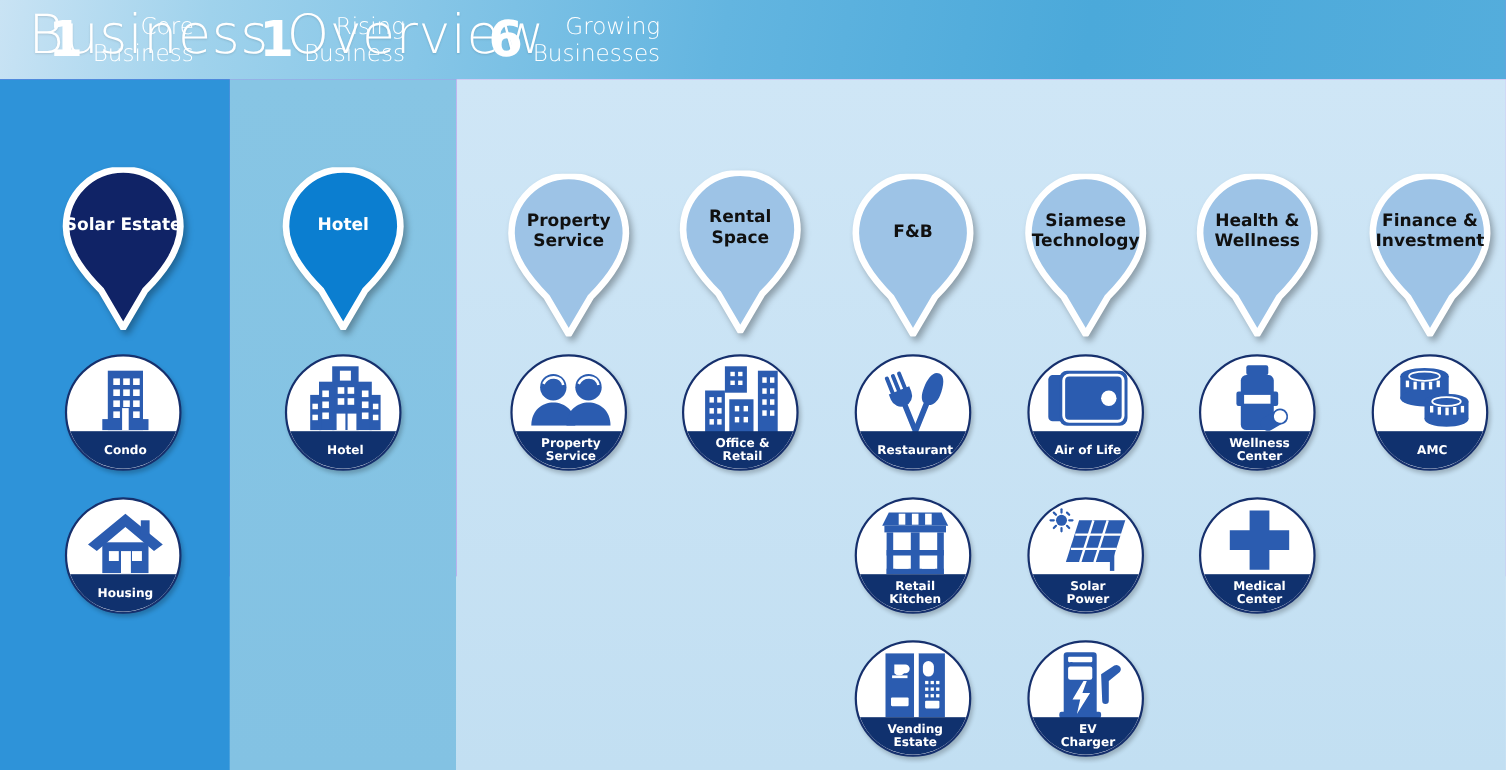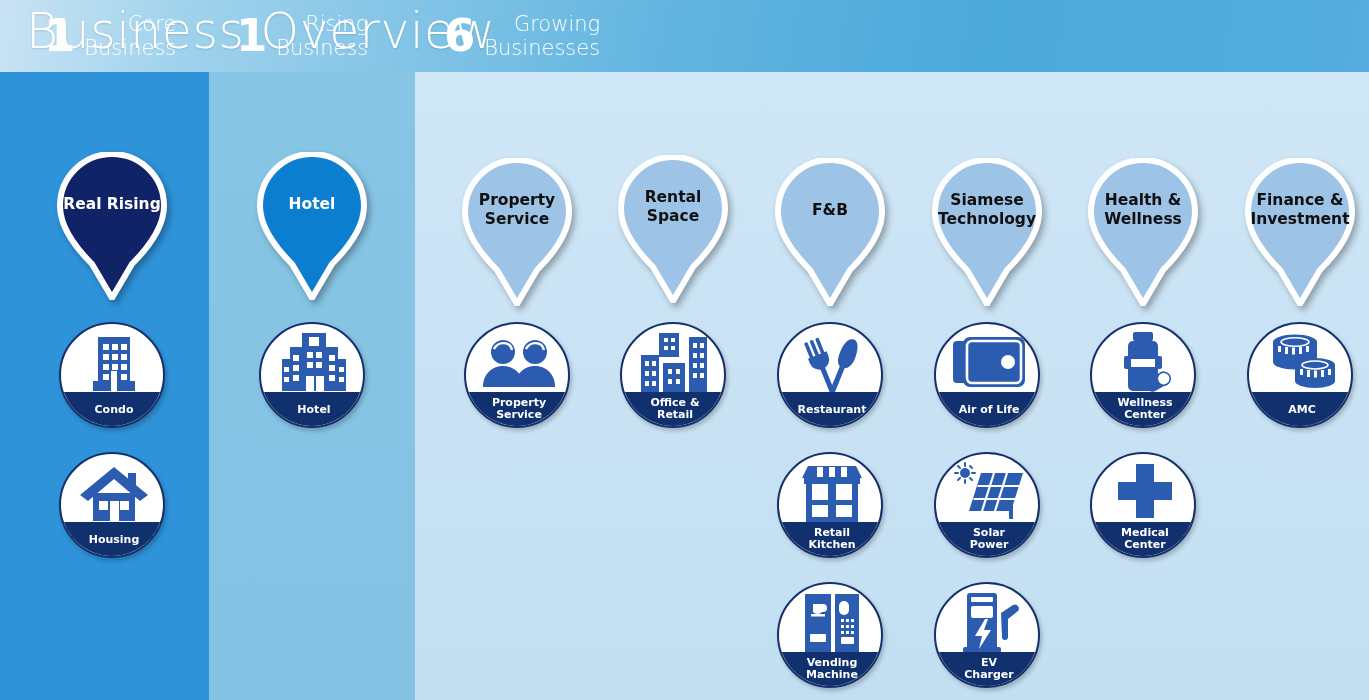--- a/index.html
+++ b/index.html
@@ -173,21 +173,21 @@
     <path d="M62 2
              C33.2 2 10 25.2 10 54
              C10 76 26 96 42 112
              L62 146
              L82 112
              C98 96 114 76 114 54
              C114 25.2 90.8 2 62 2 Z" fill="#102366" stroke="#ffffff" stroke-width="6" stroke-linejoin="round"></path>
   </svg>
         <div class="pin-text on-dark">
        <div>
-            <div>Real Rising</div>
+            <div>Solar Estate</div>
           </div>
      </div>
       </div>
       <div class="icon-circle" style="left: 59px; top: 322px;">
         <div class="icon-art">
           <svg width="60" height="62" viewBox="0 0 60 62">
             <g fill="#2b5cb0">
     <rect x="14" y="6" width="32" height="54"></rect>
               <rect x="9" y="50" width="42" height="10"></rect>
     <rect x="27" y="40" width="6" height="20" fill="#fff"></rect>
@@ -474,21 +474,21 @@
               <rect x="45" y="41" width="3" height="3"></rect>
               <rect x="50" y="41" width="3" height="3"></rect>
     <rect x="40" y="47" width="13" height="7" rx="1"></rect>
             </g>
     <rect x="30" y="4" width="4" height="58" fill="#fff"></rect>
           </svg>
         </div>
        <div class="icon-band two-line">
          <span>
             <div>Vending</div>
-            <div>Machine</div>
+            <div>Estate</div>
           </span>
        </div>
       </div>
       <div class="pin" style="left: 925px; top: 158px;">
         <svg class="pin-shape" viewBox="0 0 124 148">
     <path d="M62 2
              C33.2 2 10 25.2 10 54
              C10 76 26 96 42 112
              L62 146
              L82 112

